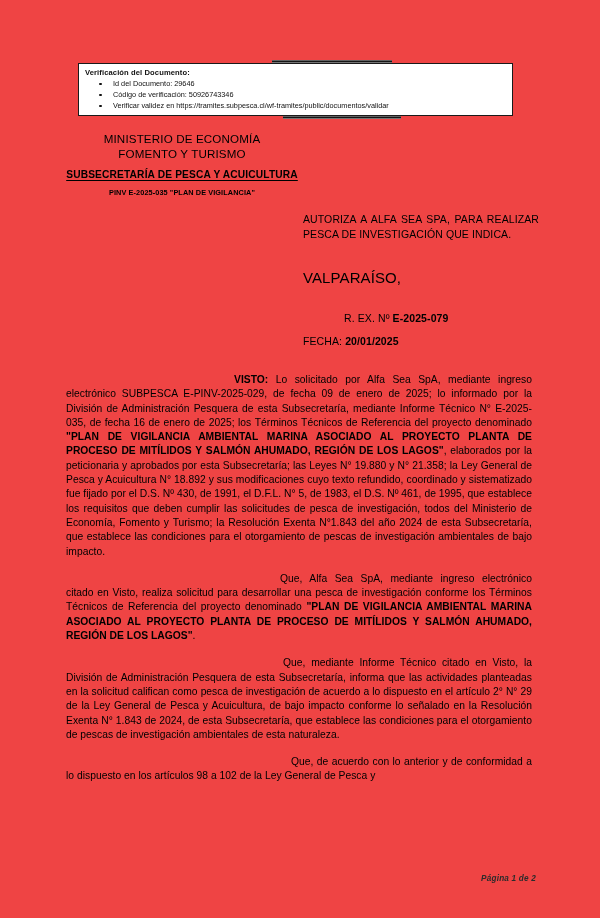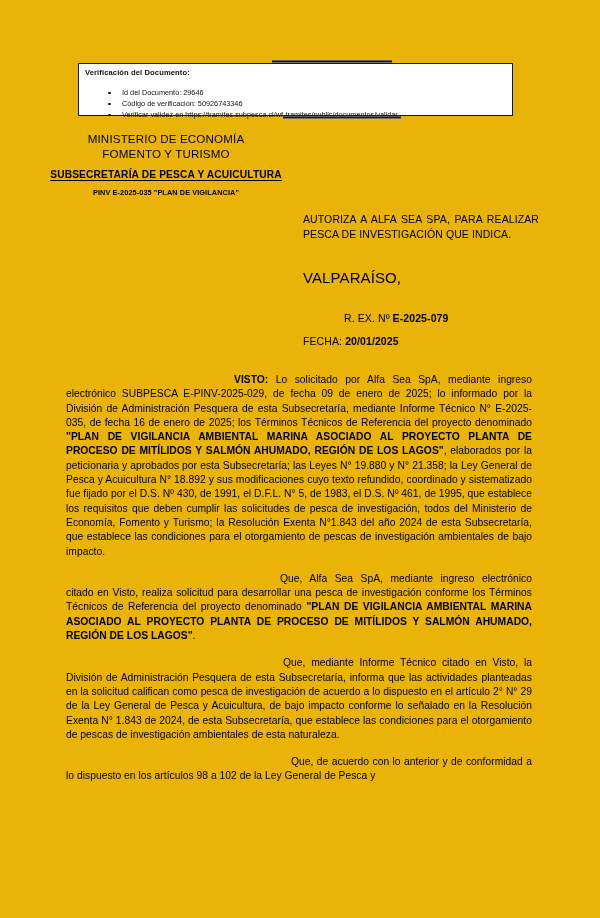--- a/index.html
+++ b/index.html
@@ -14,21 +14,21 @@
     font-family: "Liberation Sans", sans-serif;
     color: #000000;
     overflow: hidden;
   }
 
   .page {
     position: absolute;
     inset: 0;
     width: 600px;
     height: 918px;
-    background: #eab308;
+    background: #ef4444;
   }
 
   
   .verify-box {
     position: absolute;
     left: 78px;
     top: 63px;
     width: 435px;
     height: 53px;
     border: 1.5px solid #1a1a1a;
@@ -37,21 +37,21 @@
     padding: 4px 0 0 6px;
   }
   .verify-title {
     font-size: 7.6px;
     font-weight: bold;
     letter-spacing: 0.1px;
     line-height: 10px;
     color: #111;
   }
   .verify-list {
-    margin: 9px;
+    margin: 0;
     padding: 0;
     list-style: none;
   }
   .verify-list li {
     font-size: 7.3px;
     line-height: 11px;
     color: #111;
     position: relative;
     padding-left: 28px;
     white-space: nowrap;
@@ -72,21 +72,21 @@
     position: absolute;
     background: linear-gradient(to bottom, #ffffff 0%, #2e2e2e 22%, #111 55%, #7a7a7a 85%, #ffffff 100%);
     height: 3px;
   }
   .sig-bar.top { left: 272px; top: 60px; width: 120px; }
   .sig-bar.bottom { left: 283px; top: 116px; width: 118px; }
 
   
   .letterhead {
     position: absolute;
-    left: 44px;
+    left: 60px;
     top: 131px;
     width: 244px;
     text-align: center;
   }
   .lh-line1, .lh-line2 {
     font-size: 11.6px;
     line-height: 15px;
     letter-spacing: 0.15px;
   }
   .lh-sub {
@@ -230,14 +230,15 @@
     <p class="para">
       <span class="lead-pad-3"></span><span>Que, mediante Informe Técnico citado en Visto, la División de Administración Pesquera de esta Subsecretaría, informa que las actividades planteadas en la solicitud califican como pesca de investigación de acuerdo a lo dispuesto en el artículo 2° N° 29 de la Ley General de Pesca y Acuicultura, de bajo impacto conforme lo señalado en la Resolución Exenta N° 1.843 de 2024, de esta Subsecretaría, que establece las condiciones para el otorgamiento de pescas de investigación ambientales de esta naturaleza.</span>
     </p>
 
     <p class="para">
       <span class="lead-pad-4"></span><span>Que, de acuerdo con lo anterior y de conformidad a lo dispuesto en los artículos 98 a 102 de la Ley General de Pesca y</span>
     </p>
 
   </div>
 
+  <div class="footer">Página 1 de 2</div>
 
 </div>
 
 </body></html>

